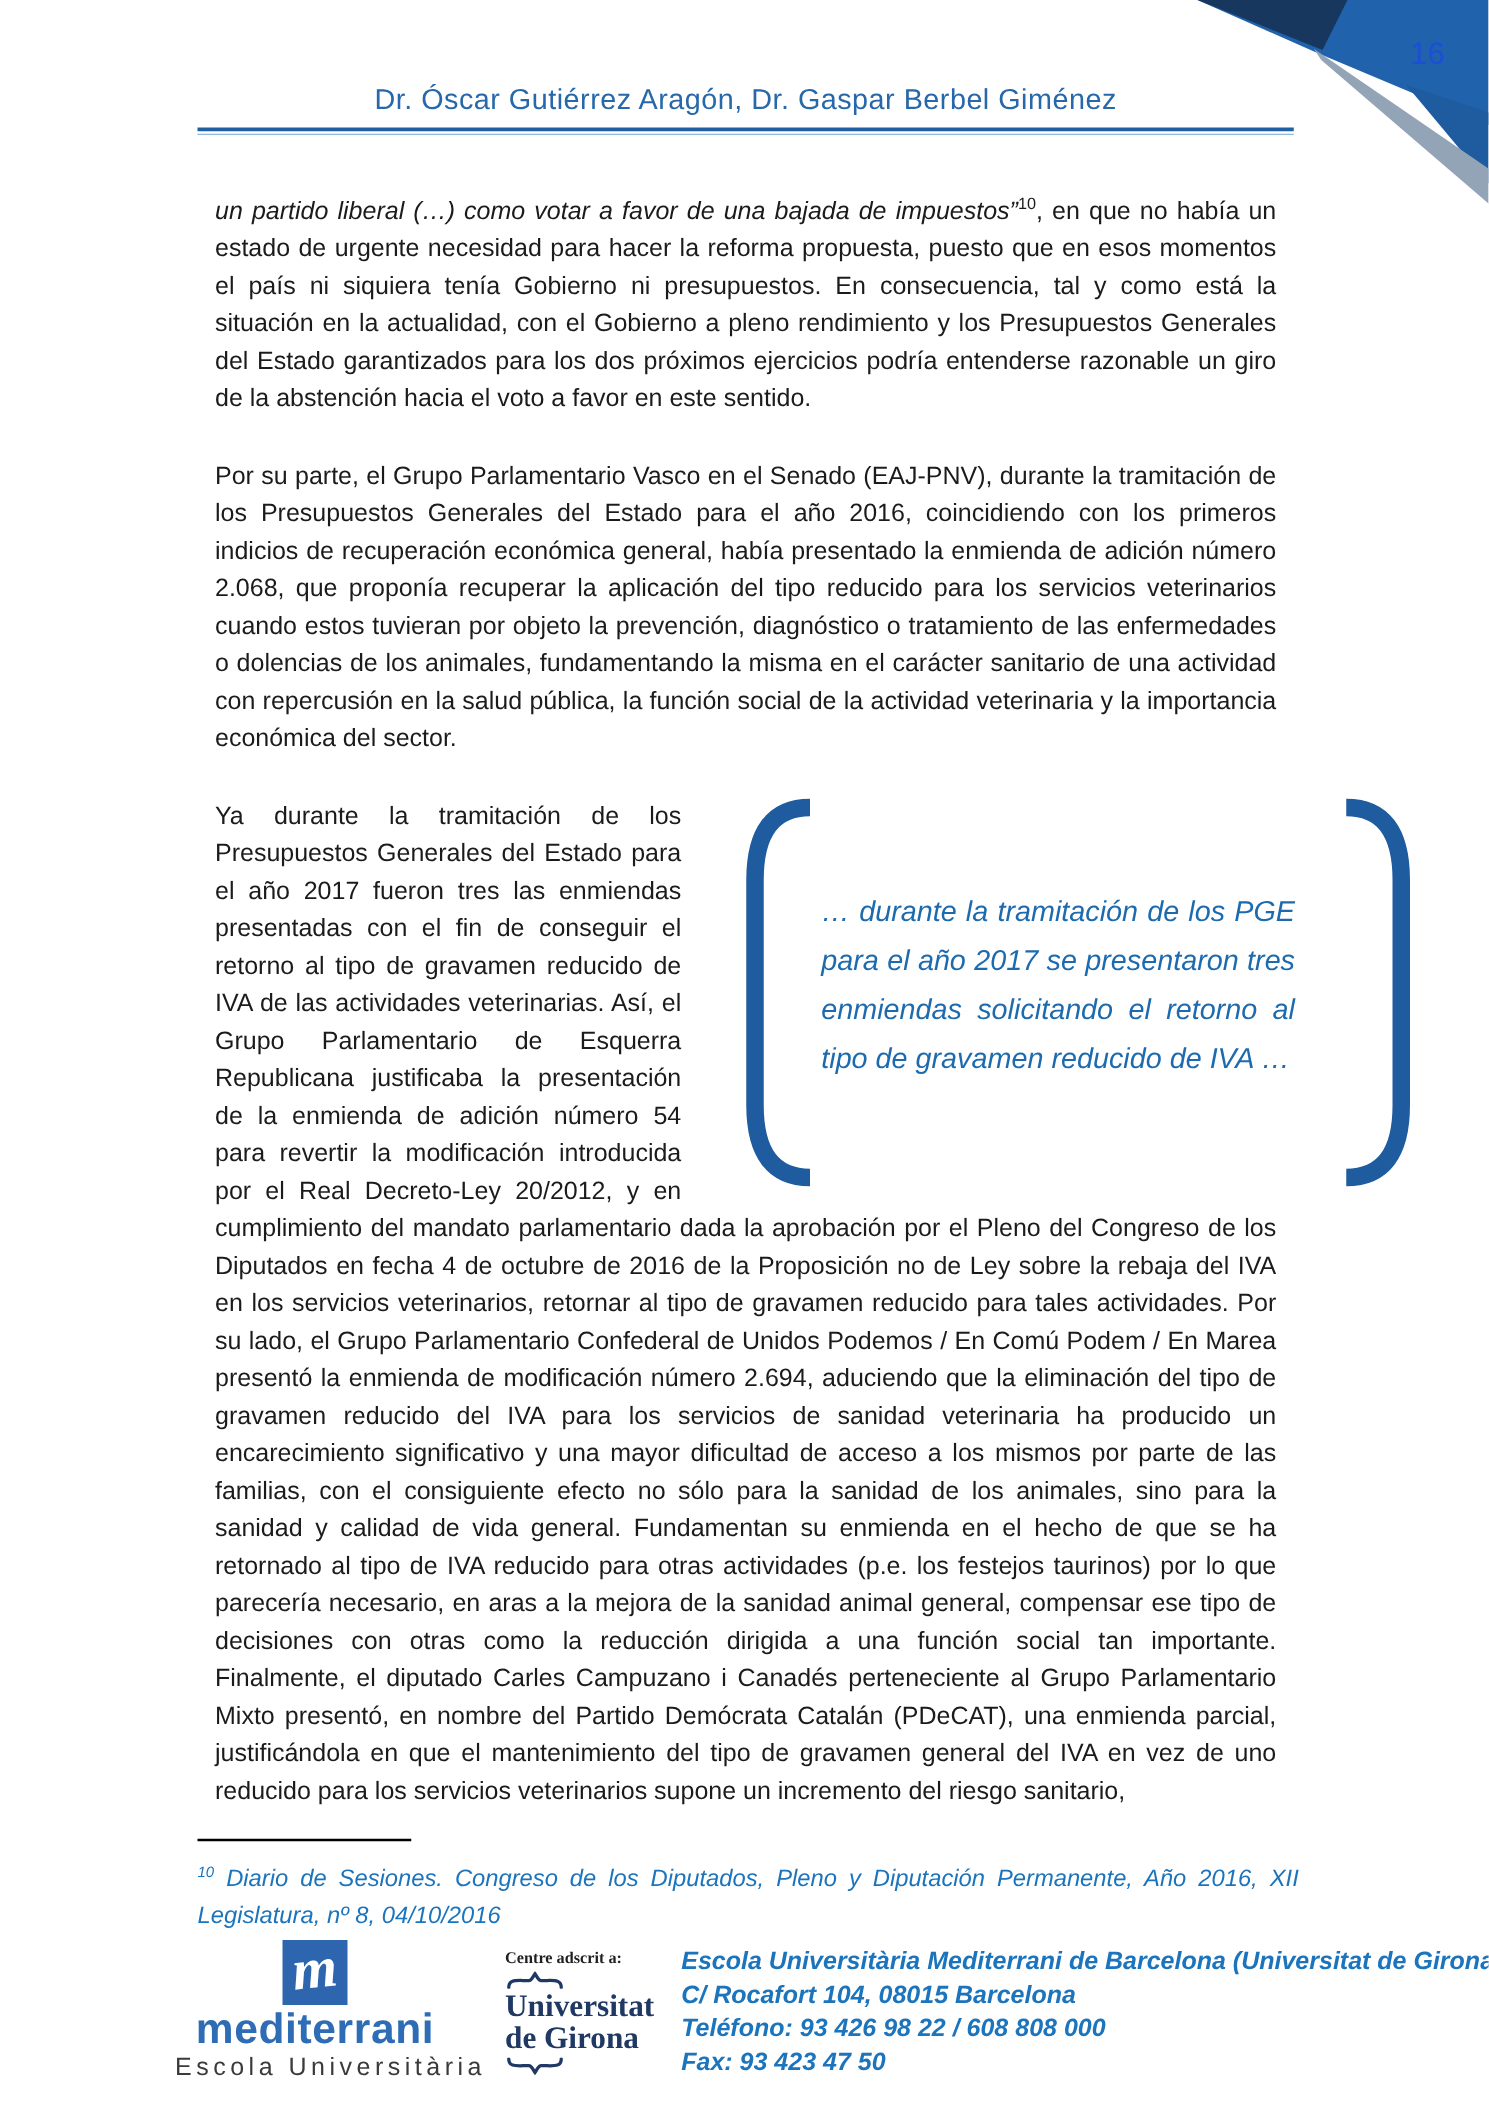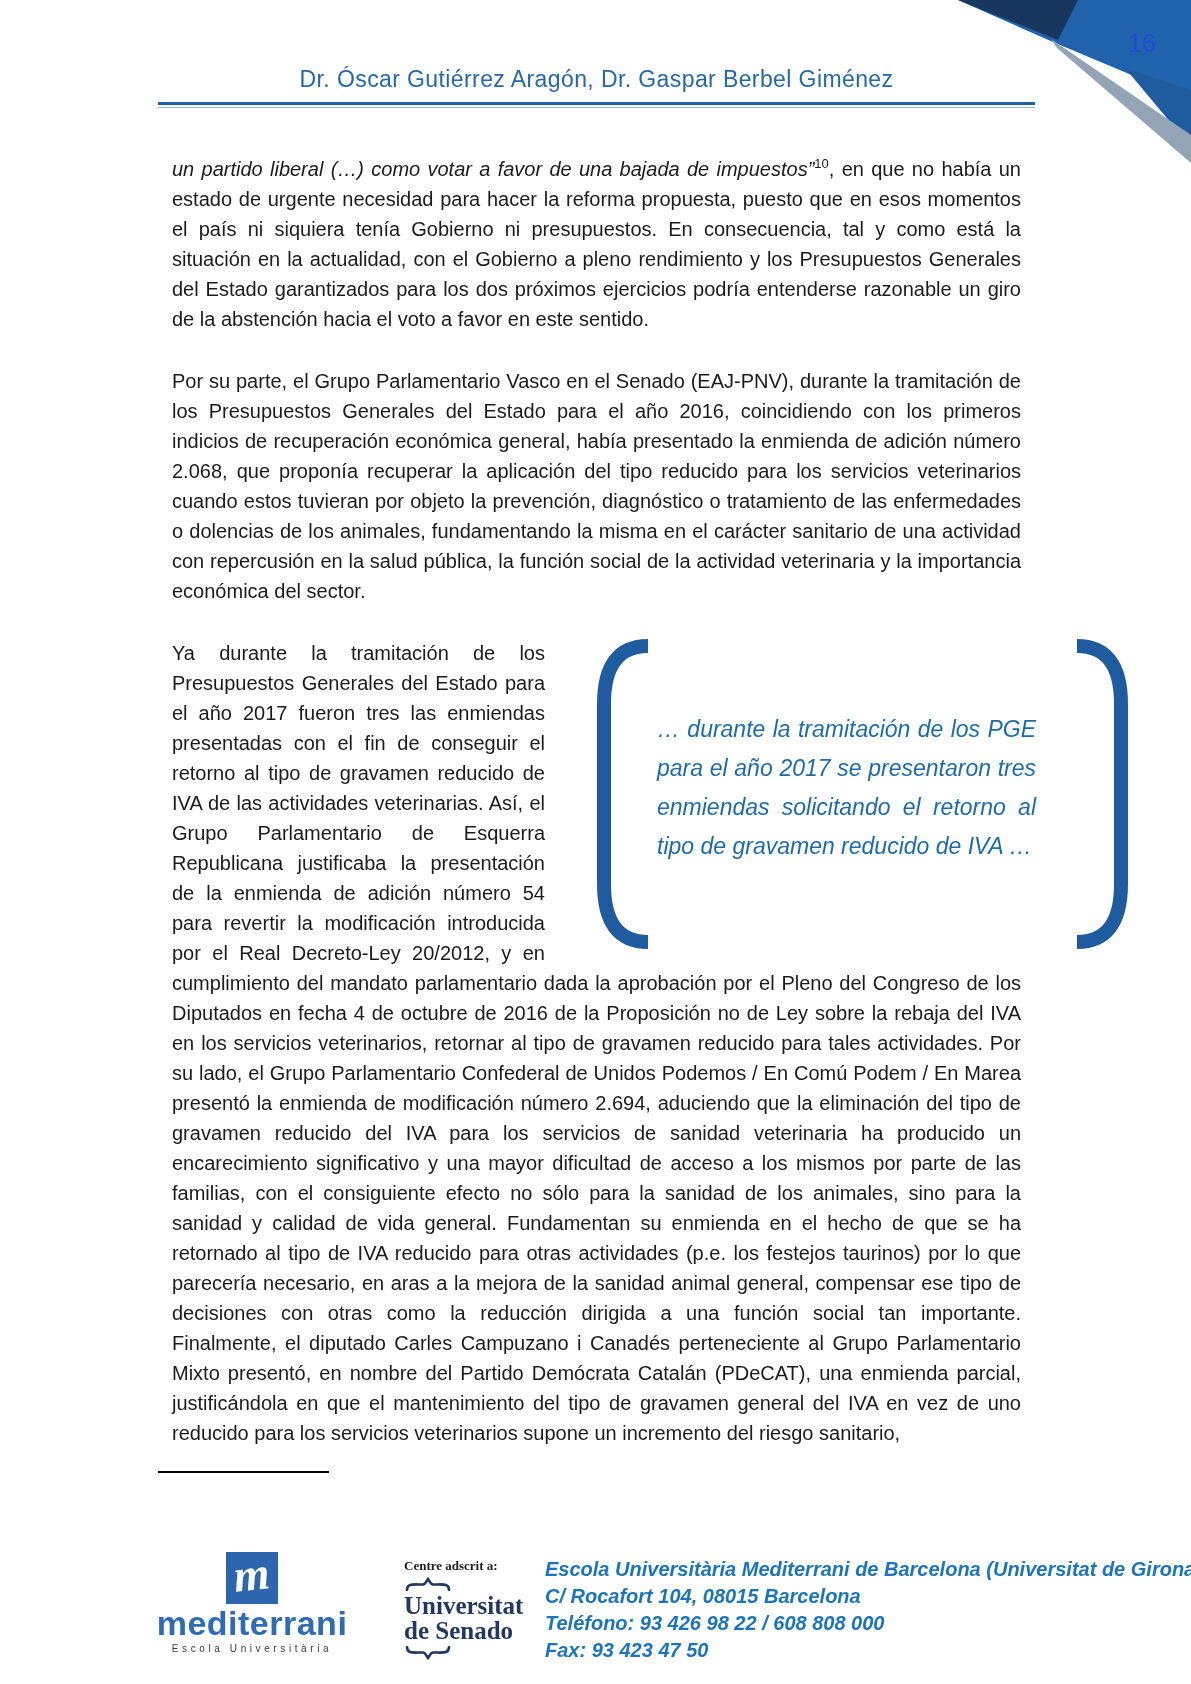--- a/index.html
+++ b/index.html
@@ -69,21 +69,21 @@
   }
   .logo-m{
     color:#ffffff;font-family:"Liberation Serif", serif;
     font-style:italic;font-weight:700;font-size:46px;line-height:46px;
     transform:rotate(-6deg) translateY(-3px);
   }
   .logo-word{
     margin-top:2px;color:#2E6CB5;font-weight:700;font-size:34px;line-height:34px;letter-spacing:.5px;
   }
   .logo-sub{
-    margin-top:3px;color:#3a3a3a;font-size:10px;font-weight:500;letter-spacing:3.6px;white-space:nowrap;
+    margin-top:3px;color:#3a3a3a;font-size:20px;font-weight:500;letter-spacing:3.6px;white-space:nowrap;
   }
   .udg{position:absolute;left:404px;top:1558px;width:130px;}
   .udg-label{
     font-family:"Liberation Serif", serif;font-weight:700;font-size:13px;color:#1f1f1f;white-space:nowrap;
   }
   .udg svg{display:block;margin-top:3px;}
   .udg-name{
     font-family:"Liberation Serif", serif;color:#1F3864;font-weight:600;
     font-size:25px;line-height:25px;margin-top:2px;white-space:nowrap;
   }
@@ -127,35 +127,36 @@
         <div class="pq-text">… durante la tramitación de los PGE para el año 2017 se presentaron tres enmiendas solicitando el retorno al tipo de gravamen reducido de IVA …</div>
         <svg class="pq-bracket right" width="56" height="312" viewBox="0 0 56 312">
           <path d="M3 8 Q47 8 47 66 L47 246 Q47 304 3 304" fill="none" stroke="#1F5C9F" stroke-width="14"></path>
         </svg>
       </aside>
       <p class="para">Ya durante la tramitación de los Presupuestos Generales del Estado para el año 2017 fueron tres las enmiendas presentadas con el fin de conseguir el retorno al tipo de gravamen reducido de IVA de las actividades veterinarias. Así, el Grupo Parlamentario de Esquerra Republicana justificaba la presentación de la enmienda de adición número 54 para revertir la modificación introducida por el Real Decreto-Ley 20/2012, y en cumplimiento del mandato parlamentario dada la aprobación por el Pleno del Congreso de los Diputados en fecha 4 de octubre de 2016 de la Proposición no de Ley sobre la rebaja del IVA en los servicios veterinarios, retornar al tipo de gravamen reducido para tales actividades. Por su lado, el Grupo Parlamentario Confederal de Unidos Podemos / En Comú Podem / En Marea presentó la enmienda de modificación número 2.694, aduciendo que la eliminación del tipo de gravamen reducido del IVA para los servicios de sanidad veterinaria ha producido un encarecimiento significativo y una mayor dificultad de acceso a los mismos por parte de las familias, con el consiguiente efecto no sólo para la sanidad de los animales, sino para la sanidad y calidad de vida general. Fundamentan su enmienda en el hecho de que se ha retornado al tipo de IVA reducido para otras actividades (p.e. los festejos taurinos) por lo que parecería necesario, en aras a la mejora de la sanidad animal general, compensar ese tipo de decisiones con otras como la reducción dirigida a una función social tan importante. Finalmente, el diputado Carles Campuzano i Canadés perteneciente al Grupo Parlamentario Mixto presentó, en nombre del Partido Demócrata Catalán (PDeCAT), una enmienda parcial, justificándola en que el mantenimiento del tipo de gravamen general del IVA en vez de uno reducido para los servicios veterinarios supone un incremento del riesgo sanitario,</p>
     </div>
   </div>
 
   <div class="fnsep"></div>
+  <div class="footnote"><sup>10</sup><span> Diario de Sesiones. Congreso de los Diputados, Pleno y Diputación Permanente, Año 2016, XII Legislatura, nº 8, 04/10/2016</span></div>
 
   <div class="logo-med">
     <div class="logo-square">
       <span class="logo-m">m</span>
     </div>
     <div class="logo-word">mediterrani</div>
     <div class="logo-sub">Escola Universitària</div>
   </div>
 
   <div class="udg">
     <div class="udg-label">Centre adscrit a:</div>
     <svg width="48" height="14" viewBox="0 0 48 14">
       <path d="M3 13 C3 6, 9 7.5, 19 7.5 C21.5 7.5, 22.5 4, 24 2 C25.5 4, 26.5 7.5, 29 7.5 C39 7.5, 45 6, 45 13" fill="none" stroke="#1F3864" stroke-width="2.6" stroke-linecap="round"></path>
     </svg>
-    <div class="udg-name"><span>Universitat</span><br><span>de Senado</span></div>
+    <div class="udg-name"><span>Universitat</span><br><span>de Girona</span></div>
     <svg width="48" height="14" viewBox="0 0 48 14">
       <path d="M3 1 C3 8, 9 6.5, 19 6.5 C21.5 6.5, 22.5 10, 24 12 C25.5 10, 26.5 6.5, 29 6.5 C39 6.5, 45 8, 45 1" fill="none" stroke="#1F3864" stroke-width="2.6" stroke-linecap="round"></path>
     </svg>
   </div>
 
   <div class="contact">
     <div>Escola Universitària Mediterrani de Barcelona (Universitat de Girona)</div>
     <div>C/ Rocafort 104, 08015 Barcelona</div>
     <div>Teléfono: 93 426 98 22 / 608 808 000</div>
     <div>Fax: 93 423 47 50</div>

